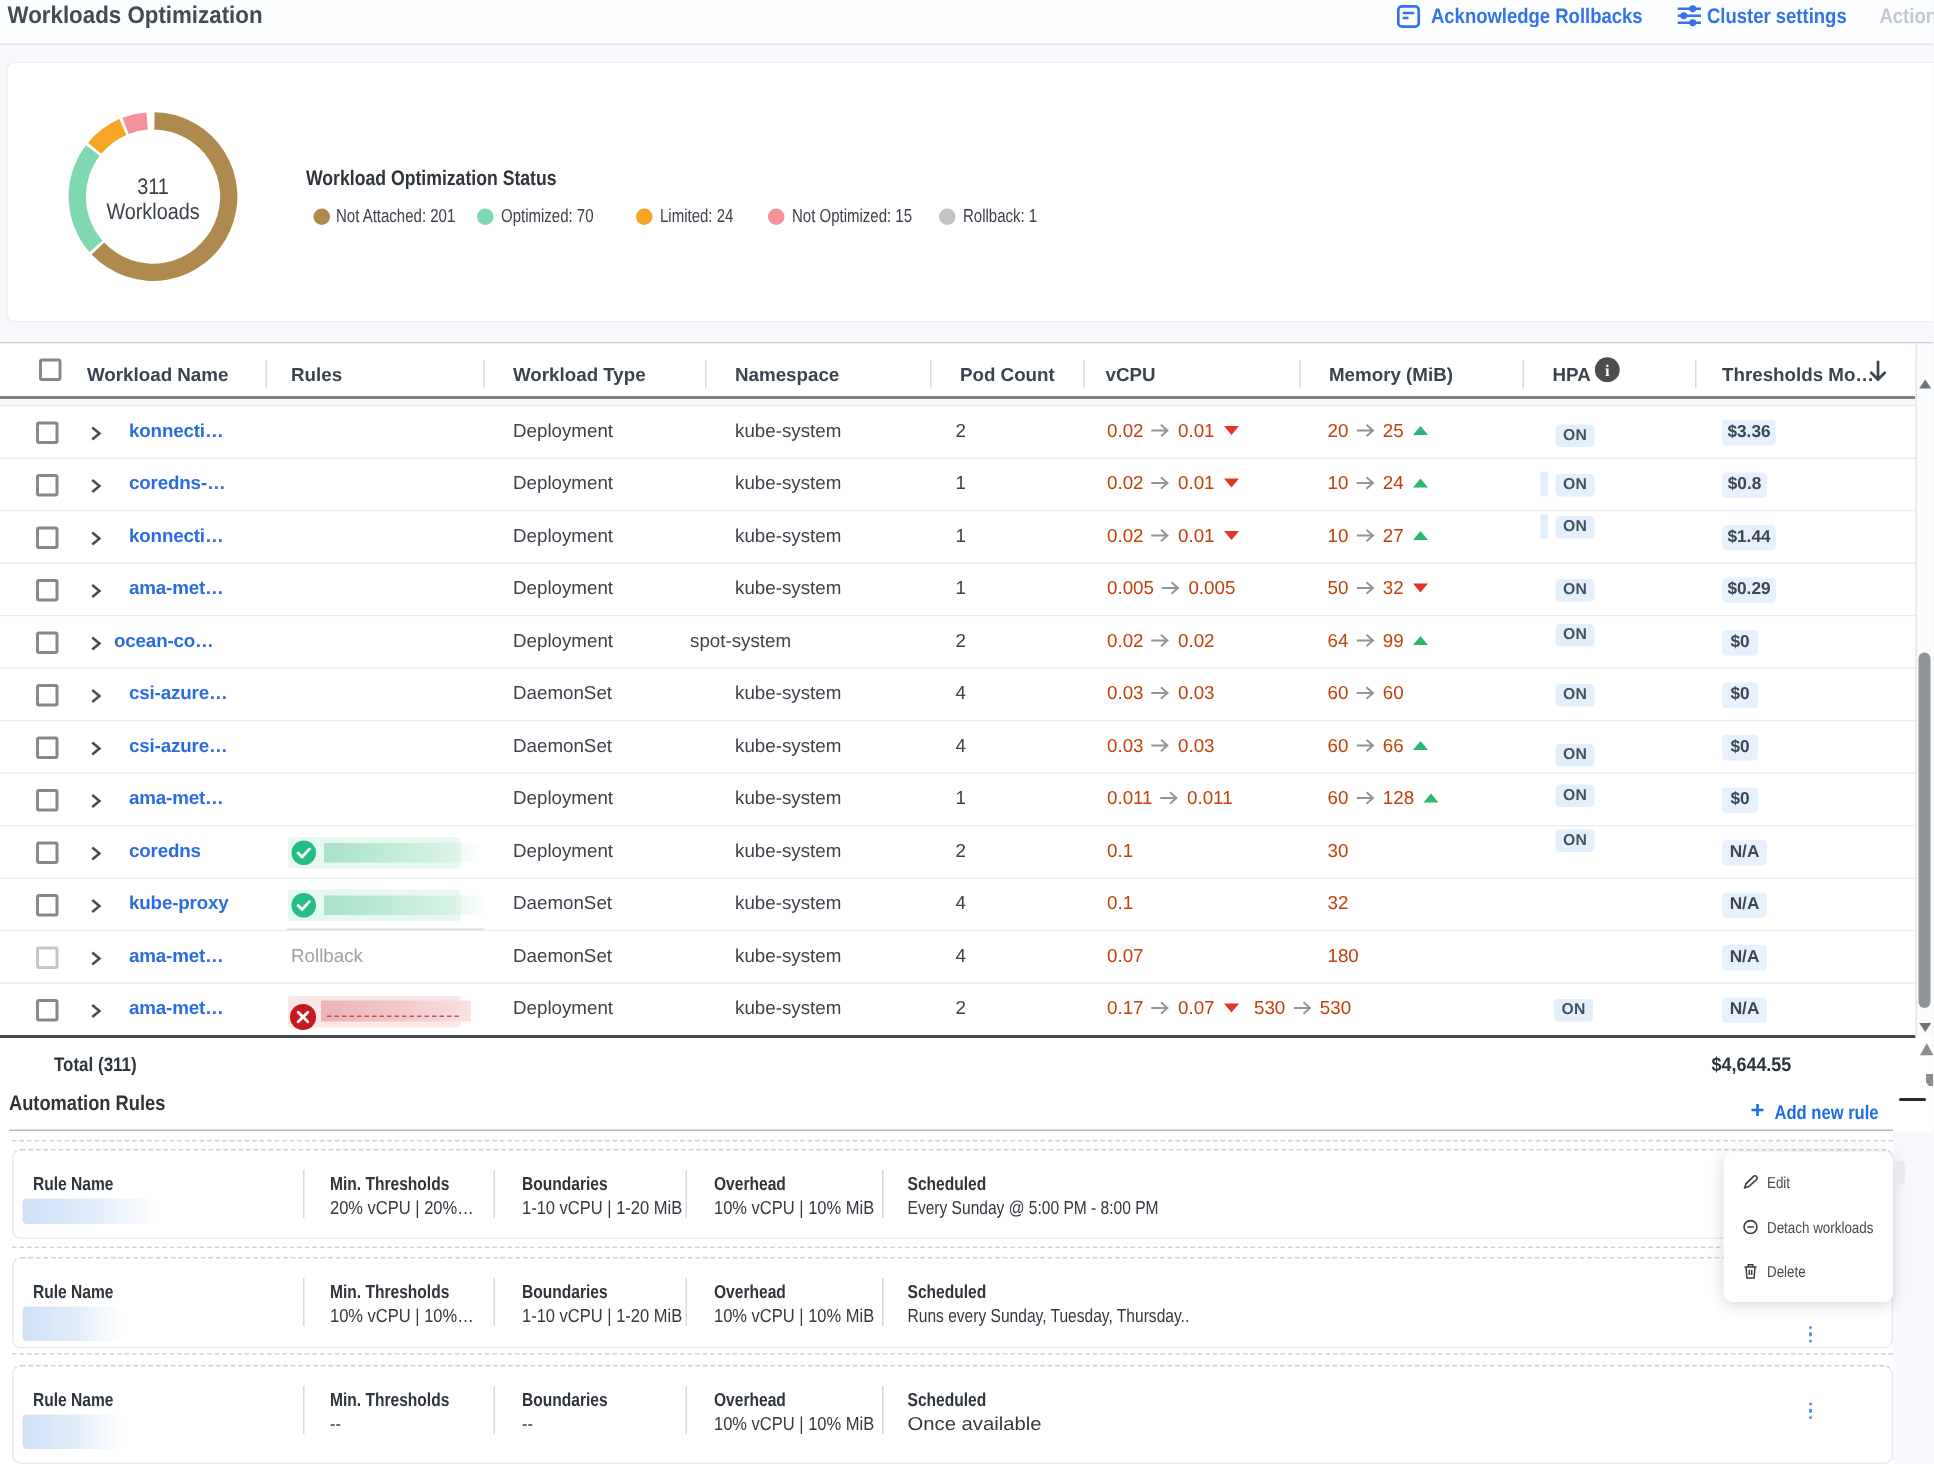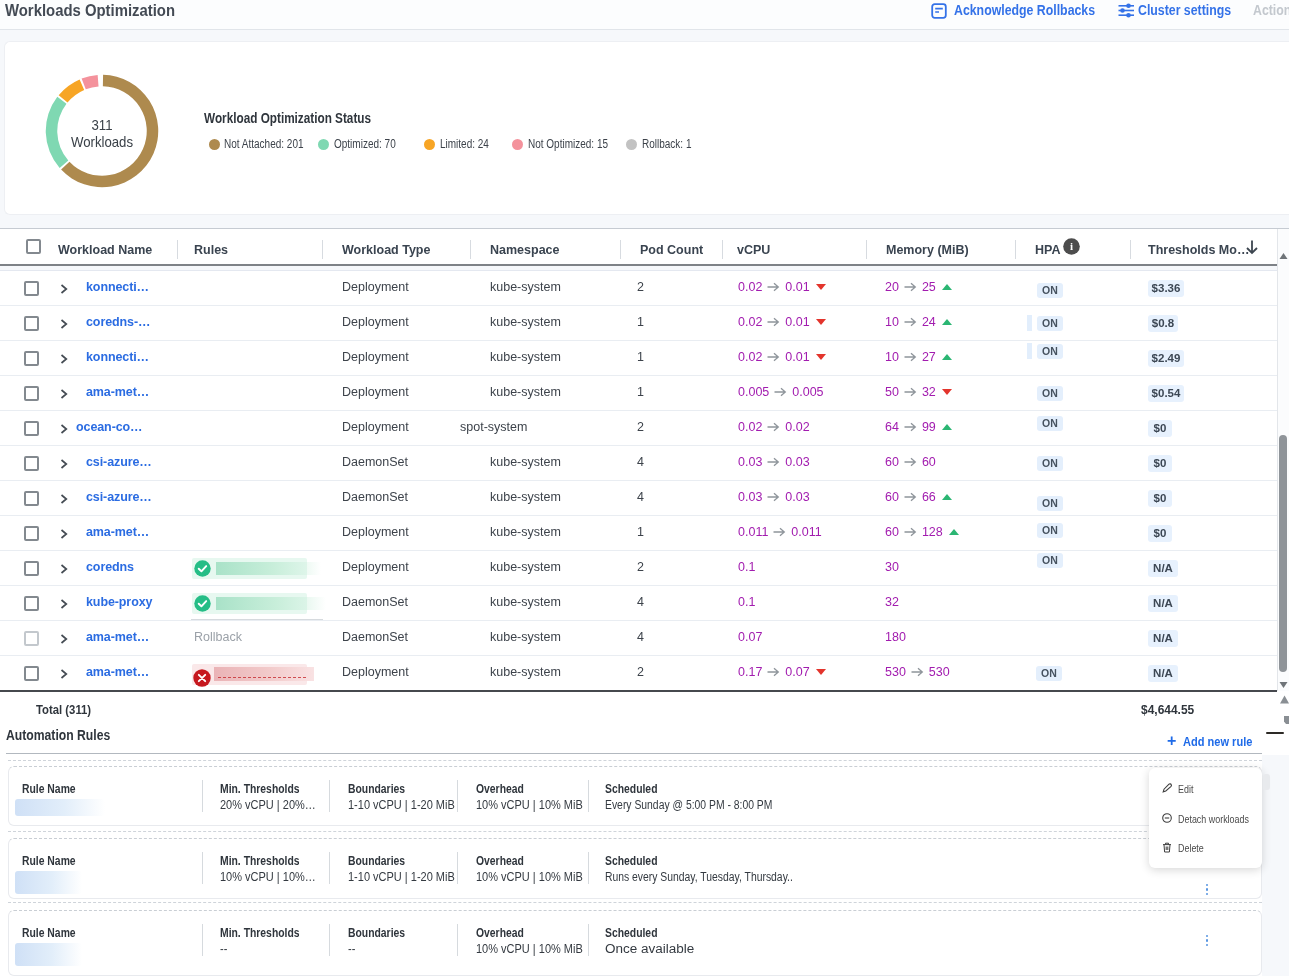--- a/index.html
+++ b/index.html
@@ -3,21 +3,21 @@
 * { margin:0; padding:0; box-sizing:border-box; }
 html,body { width:1289px; height:976px; overflow:hidden; font-family:"Liberation Sans",sans-serif; }
 body { position:relative; background:#f6f8fb; }
 .abs { position:absolute; }
 .row { position:absolute; left:0; width:1277px; height:35px; border-bottom:1px solid #e9edf2; background:#fff; }
 .cb { position:absolute; width:15px; height:15px; border:2px solid #83898f; border-radius:2px; background:#fff; }
 .cb.dis { border-color:#c3c8cd; }
 .chev { position:absolute; }
 .nm { position:absolute; top:9px; color:#2b6ce2; font-weight:bold; font-size:12.5px; letter-spacing:-0.1px; }
 .cell { position:absolute; top:9px; color:#3d434b; font-size:12.5px; }
-.cellf { position:absolute; top:9px; color:#a21caf; font-size:12.5px; display:flex; align-items:center; }
+.cellf { position:absolute; top:9px; color:#c2410c; font-size:12.5px; display:flex; align-items:center; }
 .num { }
 .arr { margin:0 5px; }
 .tri { width:0; height:0; margin-left:6px; display:inline-block; }
 .td { border-left:5px solid transparent; border-right:5px solid transparent; border-top:6.5px solid #e3342c; }
 .tu { border-left:5px solid transparent; border-right:5px solid transparent; border-bottom:6.5px solid #2bb673; }
 .money { position:absolute; top:9px; height:17px; background:#e7f1fd; border-radius:3px; color:#3c4754; font-size:11.5px; font-weight:bold; text-align:center; line-height:17px; }
 .onb { position:absolute; width:26px; height:15.5px; background:#e4effc; border-radius:3px; color:#46525f; font-size:10.5px; font-weight:bold; text-align:center; line-height:15.5px; letter-spacing:0.2px; }
 .hdrcell { position:absolute; top:14px; color:#3a4450; font-weight:bold; font-size:12.5px; }
 .vsep { position:absolute; top:12px; width:1px; height:19px; background:#d7dbe0; }
 .card { position:absolute; left:8px; width:1254px; background:#fff; border:1px solid #e8eaee; border-top:1px dashed #c9ced4; border-radius:6px; }
@@ -175,21 +175,21 @@
       <span class="tri td"></span>
     </span>
     <span class="cellf" style="left:885px">
       <span class="num">10</span>
       <svg class="arr" width="13" height="10" viewBox="0 0 13 10">
         <path d="M0.5 5 H11 M7 1.2 L11.3 5 L7 8.8" fill="none" stroke="#8f959b" stroke-width="1.3"></path>
       </svg>
       <span class="num">27</span>
       <span class="tri tu"></span>
     </span>
-    <span class="money" style="left:1148px;width:36px">$2.49</span>
+    <span class="money" style="left:1148px;width:36px">$1.44</span>
   </div>
 <div class="row" style="top:376px">
     <span class="cb" style="left:24px;top:10px"></span>
     <svg class="chev" style="left:60px;top:13px" width="8" height="10" viewBox="0 0 8 10">
       <path d="M1.5 1 L6.3 5 L1.5 9" fill="none" stroke="#454c54" stroke-width="1.7"></path>
     </svg>
     <span class="nm" style="left:86px">ama-met…</span>
     <span class="cell" style="left:342px">Deployment</span>
     <span class="cell" style="left:490px">kube-system</span>
     <span class="cell" style="left:637px">1</span>
@@ -201,21 +201,21 @@
       <span class="num">0.005</span>
     </span>
     <span class="cellf" style="left:885px">
       <span class="num">50</span>
       <svg class="arr" width="13" height="10" viewBox="0 0 13 10">
         <path d="M0.5 5 H11 M7 1.2 L11.3 5 L7 8.8" fill="none" stroke="#8f959b" stroke-width="1.3"></path>
       </svg>
       <span class="num">32</span>
       <span class="tri td"></span>
     </span>
-    <span class="money" style="left:1148px;width:36px">$0.54</span>
+    <span class="money" style="left:1148px;width:36px">$0.29</span>
   </div>
 <div class="row" style="top:411px">
     <span class="cb" style="left:24px;top:10px"></span>
     <svg class="chev" style="left:60px;top:13px" width="8" height="10" viewBox="0 0 8 10">
       <path d="M1.5 1 L6.3 5 L1.5 9" fill="none" stroke="#454c54" stroke-width="1.7"></path>
     </svg>
     <span class="nm" style="left:76px">ocean-co…</span>
     <span class="cell" style="left:342px">Deployment</span>
     <span class="cell" style="left:460px">spot-system</span>
     <span class="cell" style="left:637px">2</span>
@@ -394,21 +394,21 @@
     <span class="cell" style="left:490px">kube-system</span>
     <span class="cell" style="left:637px">2</span>
     <span class="cellf" style="left:738px">
       <span class="num">0.17</span>
       <svg class="arr" width="13" height="10" viewBox="0 0 13 10">
         <path d="M0.5 5 H11 M7 1.2 L11.3 5 L7 8.8" fill="none" stroke="#8f959b" stroke-width="1.3"></path>
       </svg>
       <span class="num">0.07</span>
       <span class="tri td"></span>
     </span>
-    <span class="cellf" style="left:885px">
+    <span class="cellf" style="left:836px">
       <span class="num">530</span>
       <svg class="arr" width="13" height="10" viewBox="0 0 13 10">
         <path d="M0.5 5 H11 M7 1.2 L11.3 5 L7 8.8" fill="none" stroke="#8f959b" stroke-width="1.3"></path>
       </svg>
       <span class="num">530</span>
     </span>
     <span class="money" style="left:1148px;width:30px">N/A</span>
   </div>
 
 <span class="abs" style="left:191px;top:618.5px;width:132px;height:1.5px;background:#d6dade"></span>

